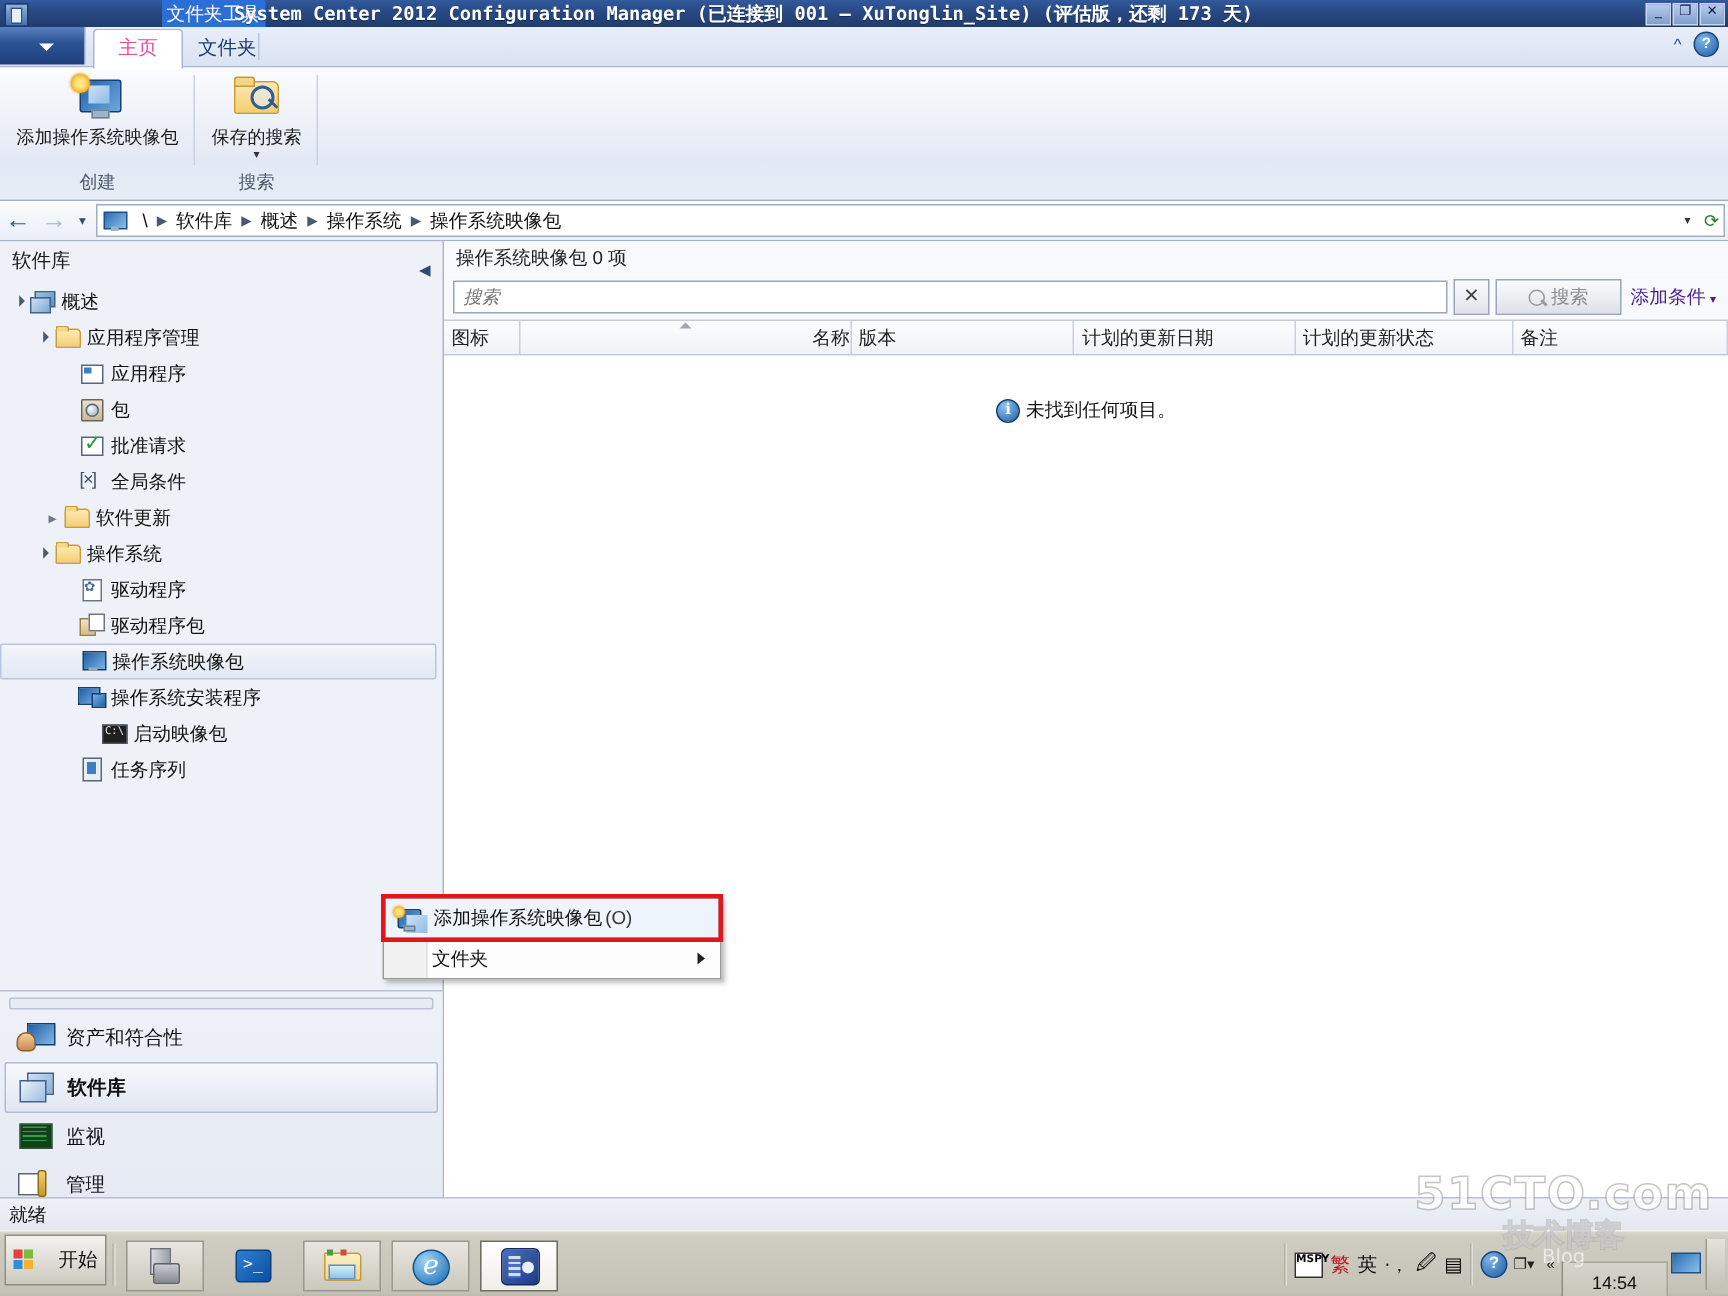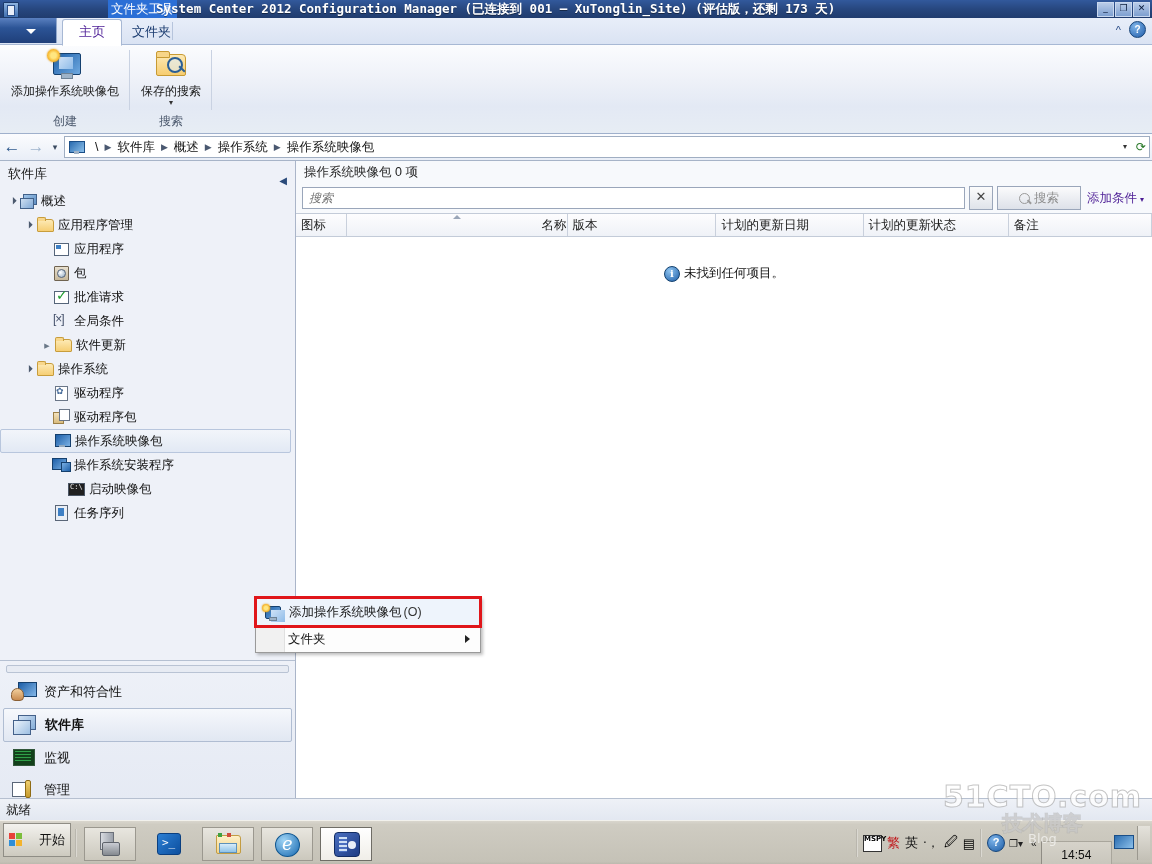--- a/index.html
+++ b/index.html
@@ -35,21 +35,21 @@
   .tabstrip{height:26px;background:linear-gradient(to bottom,#e8eef9,#dae3f3);
     position:relative;border-bottom:1px solid #a7b8d4;}
   .appmenu{position:absolute;left:0;top:0;width:56px;height:25px;
     background:linear-gradient(to bottom,#5a80c0 0%,#2c5496 40%,#1f3f7a 100%);
     border-right:1px solid #93a9cd;}
   .appmenu:after{content:"";position:absolute;left:26px;top:11px;border-left:5px solid transparent;
     border-right:5px solid transparent;border-top:5px solid #ffffff;}
   .tab{position:absolute;top:2px;height:23px;line-height:23px;padding:0 16px;font-size:13px;
     color:#1b3c70;}
   .tab.active{background:#fff;border:1px solid #a7b8d4;border-bottom:1px solid #fff;
-    border-radius:3px 3px 0 0;top:1px;height:25px;line-height:24px;z-index:3;color:#4c1d95;}
+    border-radius:3px 3px 0 0;top:1px;height:25px;line-height:24px;z-index:3;color:#ec4899;}
   .tab#tab-home{left:62px;}
   .tab#tab-folder{left:116px;}
   .tabsep{position:absolute;top:4px;height:18px;width:1px;background:#b6c4dc;}
   .tb-right{position:absolute;right:6px;top:3px;display:flex;align-items:center;gap:8px;}
   .chev-up{color:#264a85;font-size:11px;}
   .helpbtn{width:15px;height:15px;border-radius:50%;
     background:radial-gradient(circle at 35% 30%,#7fb5ea,#1f5ba8);
     color:#fff;font-size:10px;font-weight:bold;text-align:center;line-height:15px;border:1px solid #164479;}
 
   
@@ -407,21 +407,21 @@
           <div class="tnode" style="padding-left: 38px;">
             <span class="twist "></span>
             <span class="ticon ic-approve"></span>
             <span class="tlabel">批准请求</span>
           </div>
           <div class="tnode" style="padding-left: 38px;">
             <span class="twist "></span>
             <span class="ticon ic-global"></span>
             <span class="tlabel">全局条件</span>
           </div>
-          <div class="tnode" style="padding-left: 40px;">
+          <div class="tnode" style="padding-left: 28px;">
             <span class="twist closed"></span>
             <span class="ticon ic-folder"></span>
             <span class="tlabel">软件更新</span>
           </div>
           <div class="tnode" style="padding-left: 22px;">
             <span class="twist open"></span>
             <span class="ticon ic-folder"></span>
             <span class="tlabel">操作系统</span>
           </div>
           <div class="tnode" style="padding-left: 38px;">

